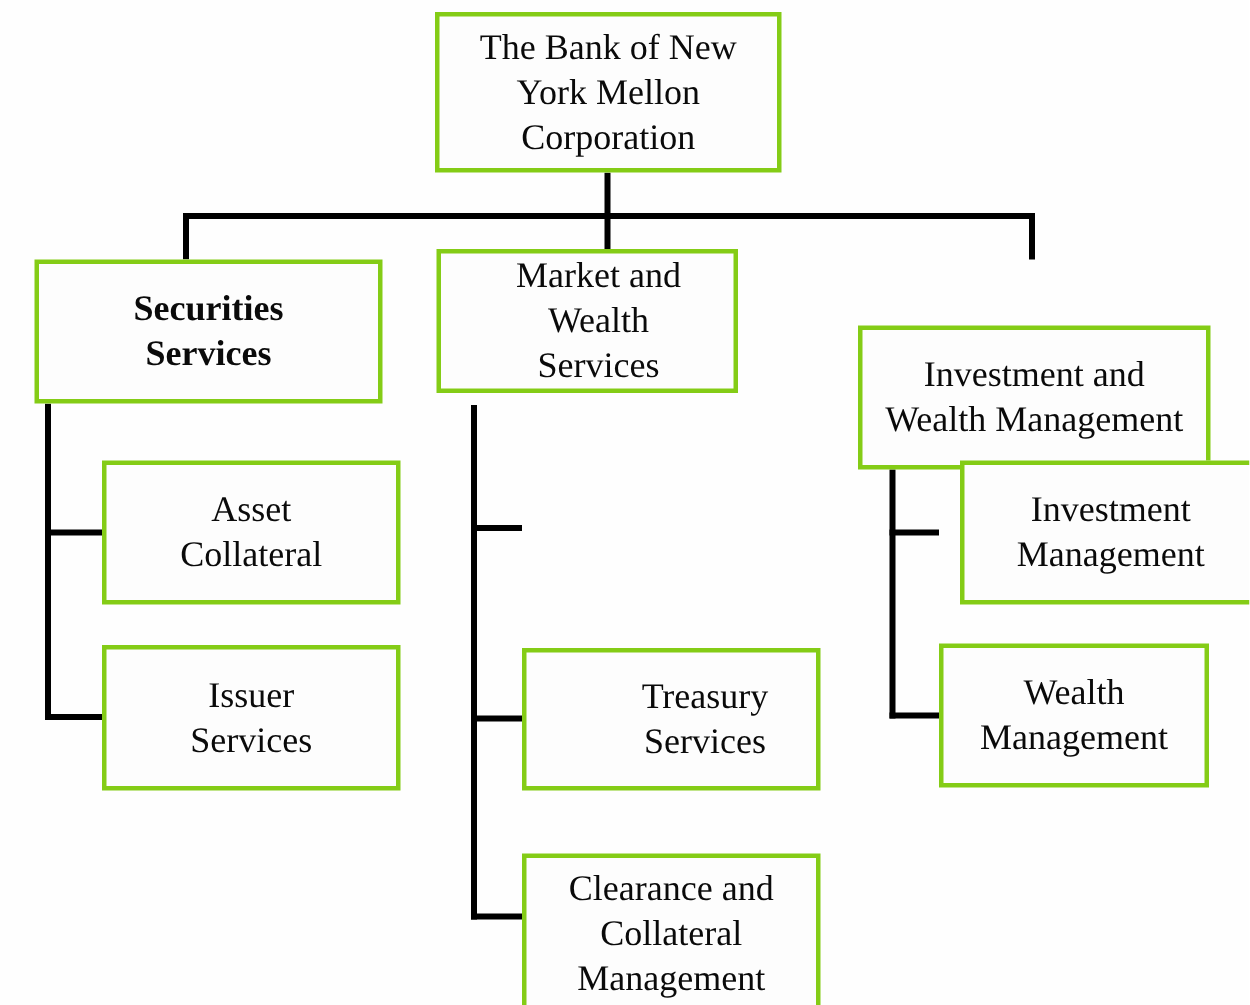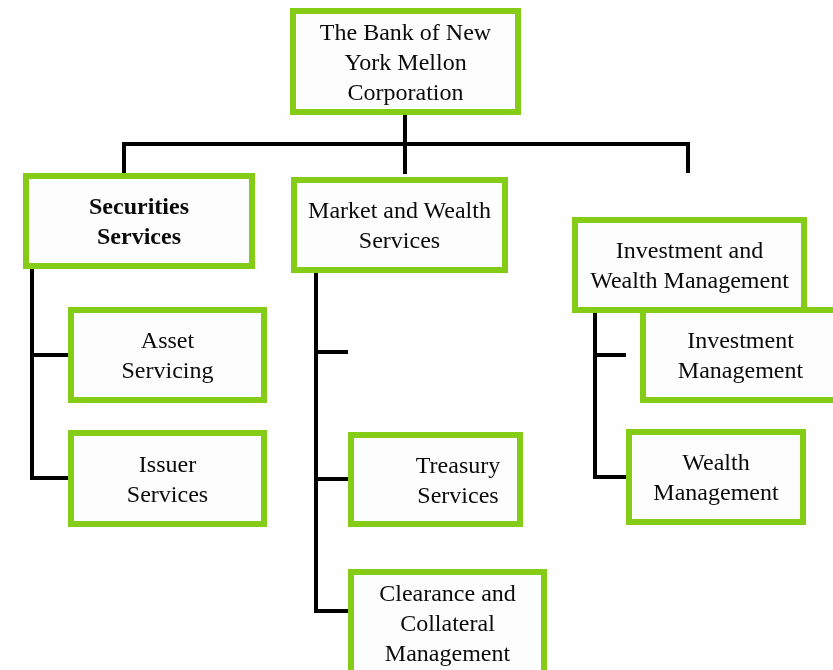--- a/index.html
+++ b/index.html
@@ -11,21 +11,21 @@
     position: relative;
     width: 833px;
     height: 670px;
     background: #fefefe;
     font-family: "Liberation Serif", "DejaVu Serif", serif;
     overflow: hidden;
   }
   .node {
     position: absolute;
     box-sizing: border-box;
-    border: 6px solid #84cc16;
+    border: 3px solid #84cc16;
     background: #fdfdfd;
     display: flex;
     align-items: center;
     justify-content: center;
     text-align: center;
     z-index: 2;
   }
   .node .label {
     display: block;
     white-space: pre-line;
@@ -34,26 +34,26 @@
     color: #0a0a0a;
   }
   .line {
     position: absolute;
     background: #000000;
     z-index: 1;
   }
   
   .n-root       { left: 290px; top:   8px; width: 231px; height: 107px; }
   .n-sec        { left:   23px; top: 173px; width: 232px; height:  96px; font-weight: bold; }
-  .n-mws        { left: 291px; top: 177px; width: 217px; height:  96px; }
+  .n-mws        { left: 291px; top: 166px; width: 201px; height:  96px; padding-left: 15px; }
   .n-iwm        { left: 572px; top: 173px; width: 235px; height:  96px; margin-top: 44px; }
   .n-asset      { left:  68px; top: 307px; width: 199px; height:  96px; }
   .n-issuer     { left:  68px; top: 430px; width: 199px; height:  97px; }
   .n-pershing   { left: 348px; top: 305px; width: 200px; height:  95px; }
-  .n-treasury   { left: 348px; top: 432px; width: 175px; height:  95px; padding-left: 45px; }
+  .n-treasury   { left: 348px; top: 432px; width: 199px; height:  95px; padding-left: 45px; }
   .n-clearance  { left: 348px; top: 529px; width: 199px; height: 108px; margin-top: 40px; }
   .n-invmgmt    { left: 626px; top: 307px; width: 201px; height:  96px; margin-left: 14px; }
   .n-wealthmgmt { left: 626px; top: 429px; width: 180px; height:  96px; }
   
   .l-root-v     { left: 403px; top: 115px; width:   4px; height:  31px; }
   .l-main-h     { left: 122px; top: 142px; width: 568px; height:   4px; }
   .l-drop-left  { left: 122px; top: 142px; width:   4px; height:  31px; }
   .l-drop-mid   { left: 403px; top: 142px; width:   4px; height:  32px; }
   .l-drop-right { left: 686px; top: 142px; width:   4px; height:  31px; }
   .l-sec-v      { left:  30px; top: 269px; width:   4px; height: 211px; }
@@ -107,21 +107,21 @@
 Services</span>
   </div>
 
   <div class="node n-iwm">
     <span class="label">Investment and
 Wealth Management</span>
   </div>
 
   <div class="node n-asset">
     <span class="label">Asset
-Servicing</span>
+Collateral</span>
   </div>
 
   <div class="node n-issuer">
     <span class="label">Issuer
 Services</span>
   </div>
 
 
   <div class="node n-treasury">
     <span class="label">Treasury

